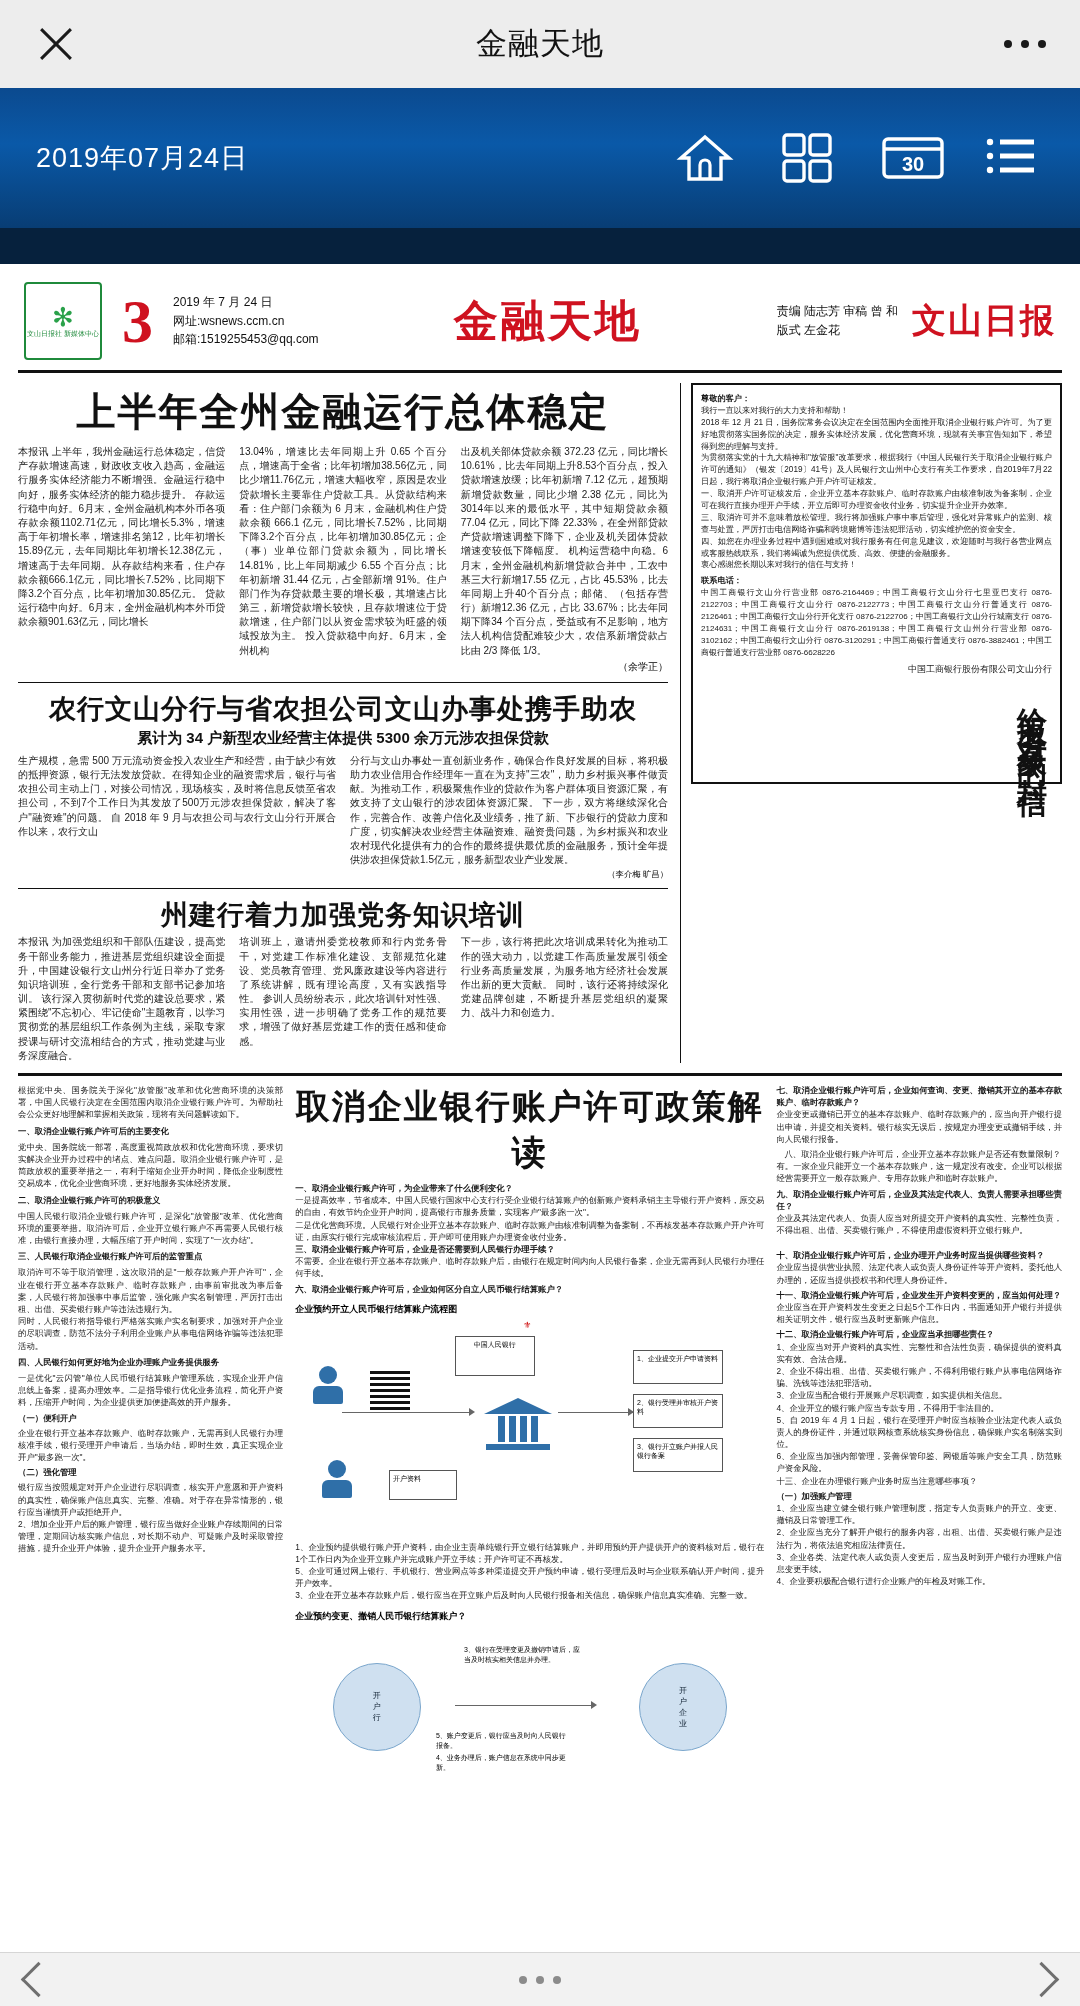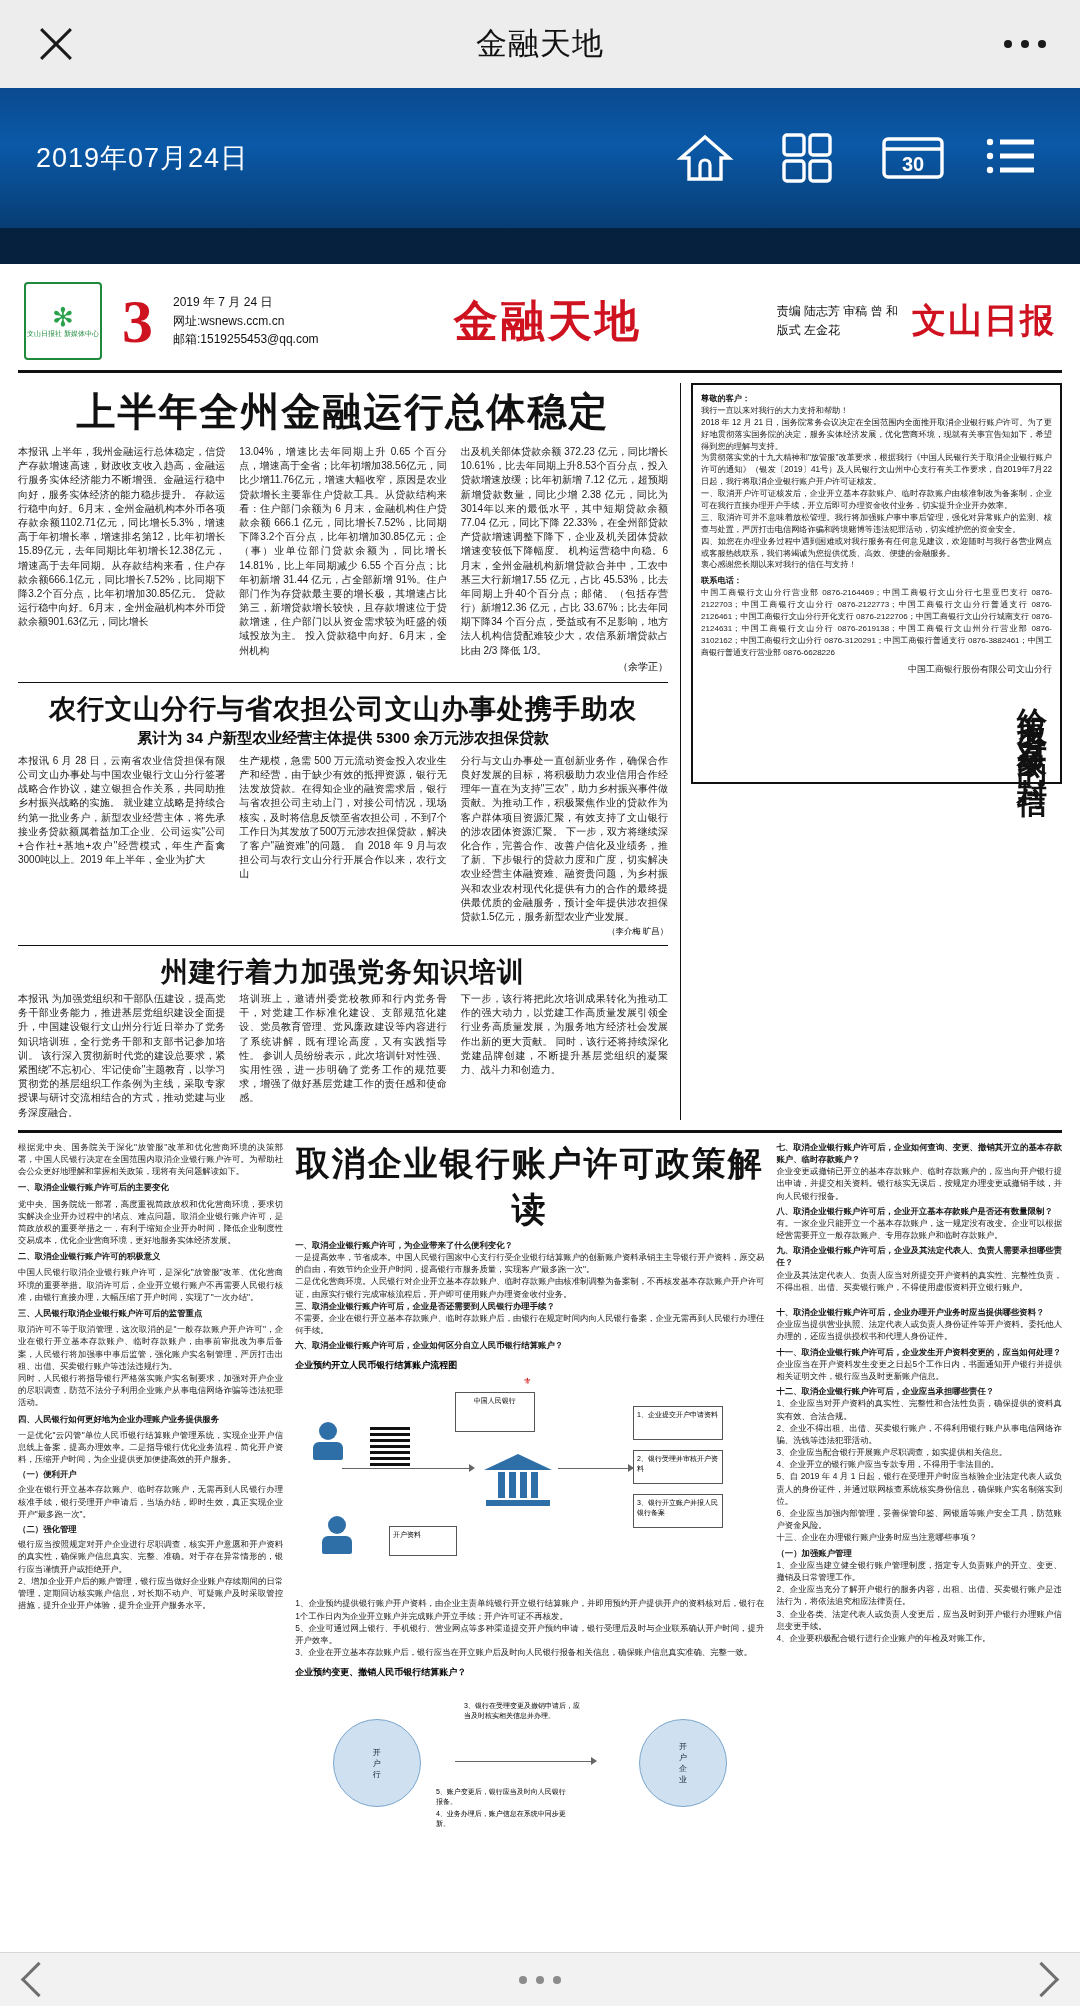--- a/index.html
+++ b/index.html
@@ -182,23 +182,20 @@
 
 机构运营稳中向稳。6 月末，全州金融机构新增贷款合并中，工农中基三大行新增17.55 亿元，占比 45.53%，比去年同期上升40个百分点；邮储、（包括存营行）新增12.36 亿元，占比 33.67%；比去年同期下降34 个百分点，受益或有不足影响，地方法人机构信贷配难较少大，农信系新增贷款占比由 2/3 降低 1/3。</div>
         </div>
         <div style="text-align:right;font-size:10px;margin-top:2px;">（余学正）</div>
 
         <div class="rule"></div>
 
         <div class="headline2">农行文山分行与省农担公司文山办事处携手助农</div>
         <div class="subhead">累计为 34 户新型农业经营主体提供 5300 余万元涉农担保贷款</div>
         <div class="body3">
-          <div>本报讯  6 月 28 日，云南省农业信贷担保有限公司文山办事处与中国农业银行文山分行签署战略合作协议，建立银担合作关系，共同助推乡村振兴战略的实施。
-
-就业建立战略是持续合约第一批业务户，新型农业经营主体，将先承接业务贷款额属着益加工企业、公司运实"公司+合作社+基地+农户"经营模式，年生产畜禽3000吨以上。2019 年上半年，全业为扩大</div>
           <div>生产规模，急需 500 万元流动资金投入农业生产和经营，由于缺少有效的抵押资源，银行无法发放贷款。在得知企业的融资需求后，银行与省农担公司主动上门，对接公司情况，现场核实，及时将信息反馈至省农担公司，不到7个工作日为其发放了500万元涉农担保贷款，解决了客户"融资难"的问题。
 
 自 2018 年 9 月与农担公司与农行文山分行开展合作以来，农行文山</div>
           <div>分行与文山办事处一直创新业务作，确保合作良好发展的目标，将积极助力农业信用合作经理年一直在为支持"三农"，助力乡村振兴事件做贡献。为推动工作，积极聚焦作业的贷款作为客户群体项目资源汇聚，有效支持了文山银行的涉农团体资源汇聚。
 
 下一步，双方将继续深化合作，完善合作、改善户信化及业绩务，推了新、下步银行的贷款力度和广度，切实解决农业经营主体融资难、融资贵问题，为乡村振兴和农业农村现代化提供有力的合作的最终提供最优质的金融服务，预计全年提供涉农担保贷款1.5亿元，服务新型农业产业发展。</div>
         </div>
         <div style="text-align:right;font-size:8.4px;margin-top:2px;">（李介梅  旷昌）</div>
 
         <div class="rule"></div>
@@ -329,21 +326,21 @@
             <div style="position:absolute;left:36%;top:18px;font-size:7px;width:120px;">3、银行在受理变更及撤销申请后，应当及时核实相关信息并办理。</div>
             <div style="position:absolute;left:30%;top:104px;font-size:7px;width:130px;">5、账户变更后，银行应当及时向人民银行报备。</div>
             <div style="position:absolute;left:30%;top:126px;font-size:7px;width:130px;">4、业务办理后，账户信息在系统中同步更新。</div>
           </div>
         </div>
       </div>
 
       <div class="s2R">
         <div style="font-weight:bold;">七、取消企业银行账户许可后，企业如何查询、变更、撤销其开立的基本存款账户、临时存款账户？</div>
         <div>企业变更或撤销已开立的基本存款账户、临时存款账户的，应当向开户银行提出申请，并提交相关资料。银行核实无误后，按规定办理变更或撤销手续，并向人民银行报备。</div>
-        <div style="font-weight:bold;margin-top:3px;">八、取消企业银行账户许可后，企业开立基本存款账户是否还有数量限制？</div>
+        <div style="font-weight:normal;margin-top:3px;margin-left:8px;">八、取消企业银行账户许可后，企业开立基本存款账户是否还有数量限制？</div>
         <div>有。一家企业只能开立一个基本存款账户，这一规定没有改变。企业可以根据经营需要开立一般存款账户、专用存款账户和临时存款账户。</div>
         <div style="font-weight:bold;margin-top:3px;">九、取消企业银行账户许可后，企业及其法定代表人、负责人需要承担哪些责任？</div>
         <div>企业及其法定代表人、负责人应当对所提交开户资料的真实性、完整性负责，不得出租、出借、买卖银行账户，不得使用虚假资料开立银行账户。</div>
         <div style="font-weight:bold;margin-top:13px;">十、取消企业银行账户许可后，企业办理开户业务时应当提供哪些资料？</div>
         <div>企业应当提供营业执照、法定代表人或负责人身份证件等开户资料。委托他人办理的，还应当提供授权书和代理人身份证件。</div>
         <div style="font-weight:bold;margin-top:3px;">十一、取消企业银行账户许可后，企业发生开户资料变更的，应当如何处理？</div>
         <div>企业应当在开户资料发生变更之日起5个工作日内，书面通知开户银行并提供相关证明文件，银行应当及时更新账户信息。</div>
         <div style="font-weight:bold;margin-top:3px;">十二、取消企业银行账户许可后，企业应当承担哪些责任？</div>
         <div>1、企业应当对开户资料的真实性、完整性和合法性负责，确保提供的资料真实有效、合法合规。</div>
         <div>2、企业不得出租、出借、买卖银行账户，不得利用银行账户从事电信网络诈骗、洗钱等违法犯罪活动。</div>

